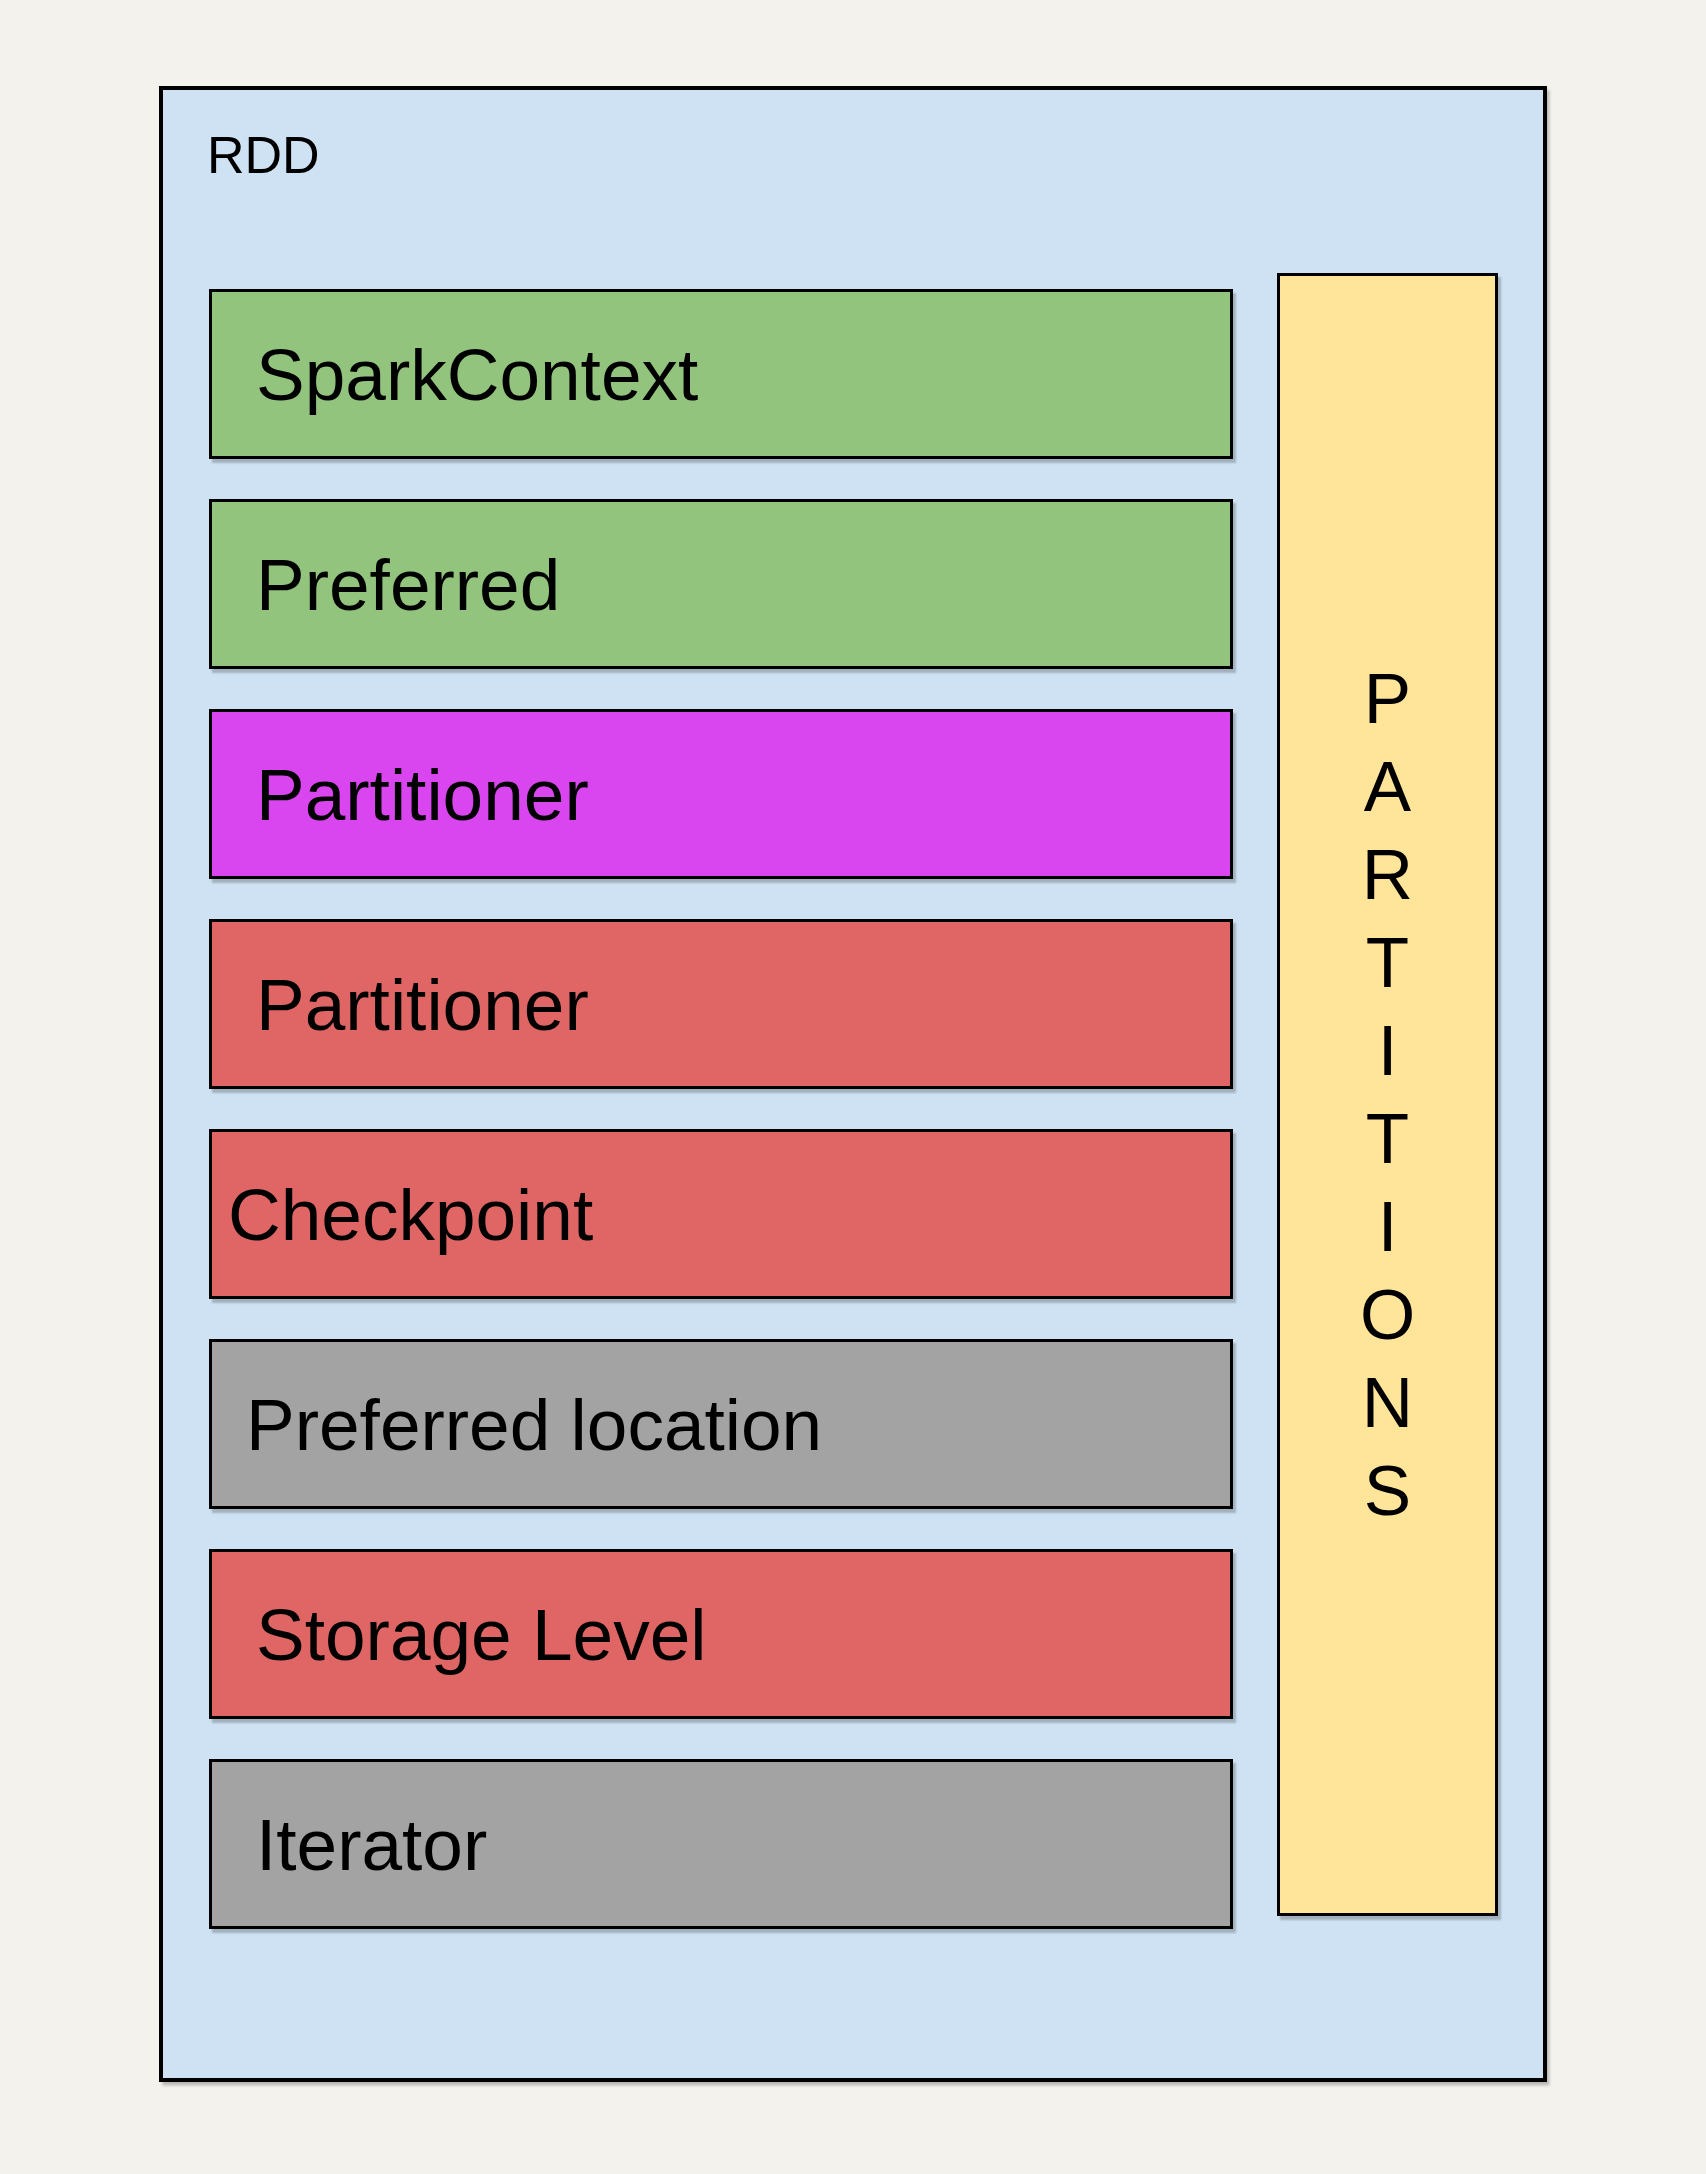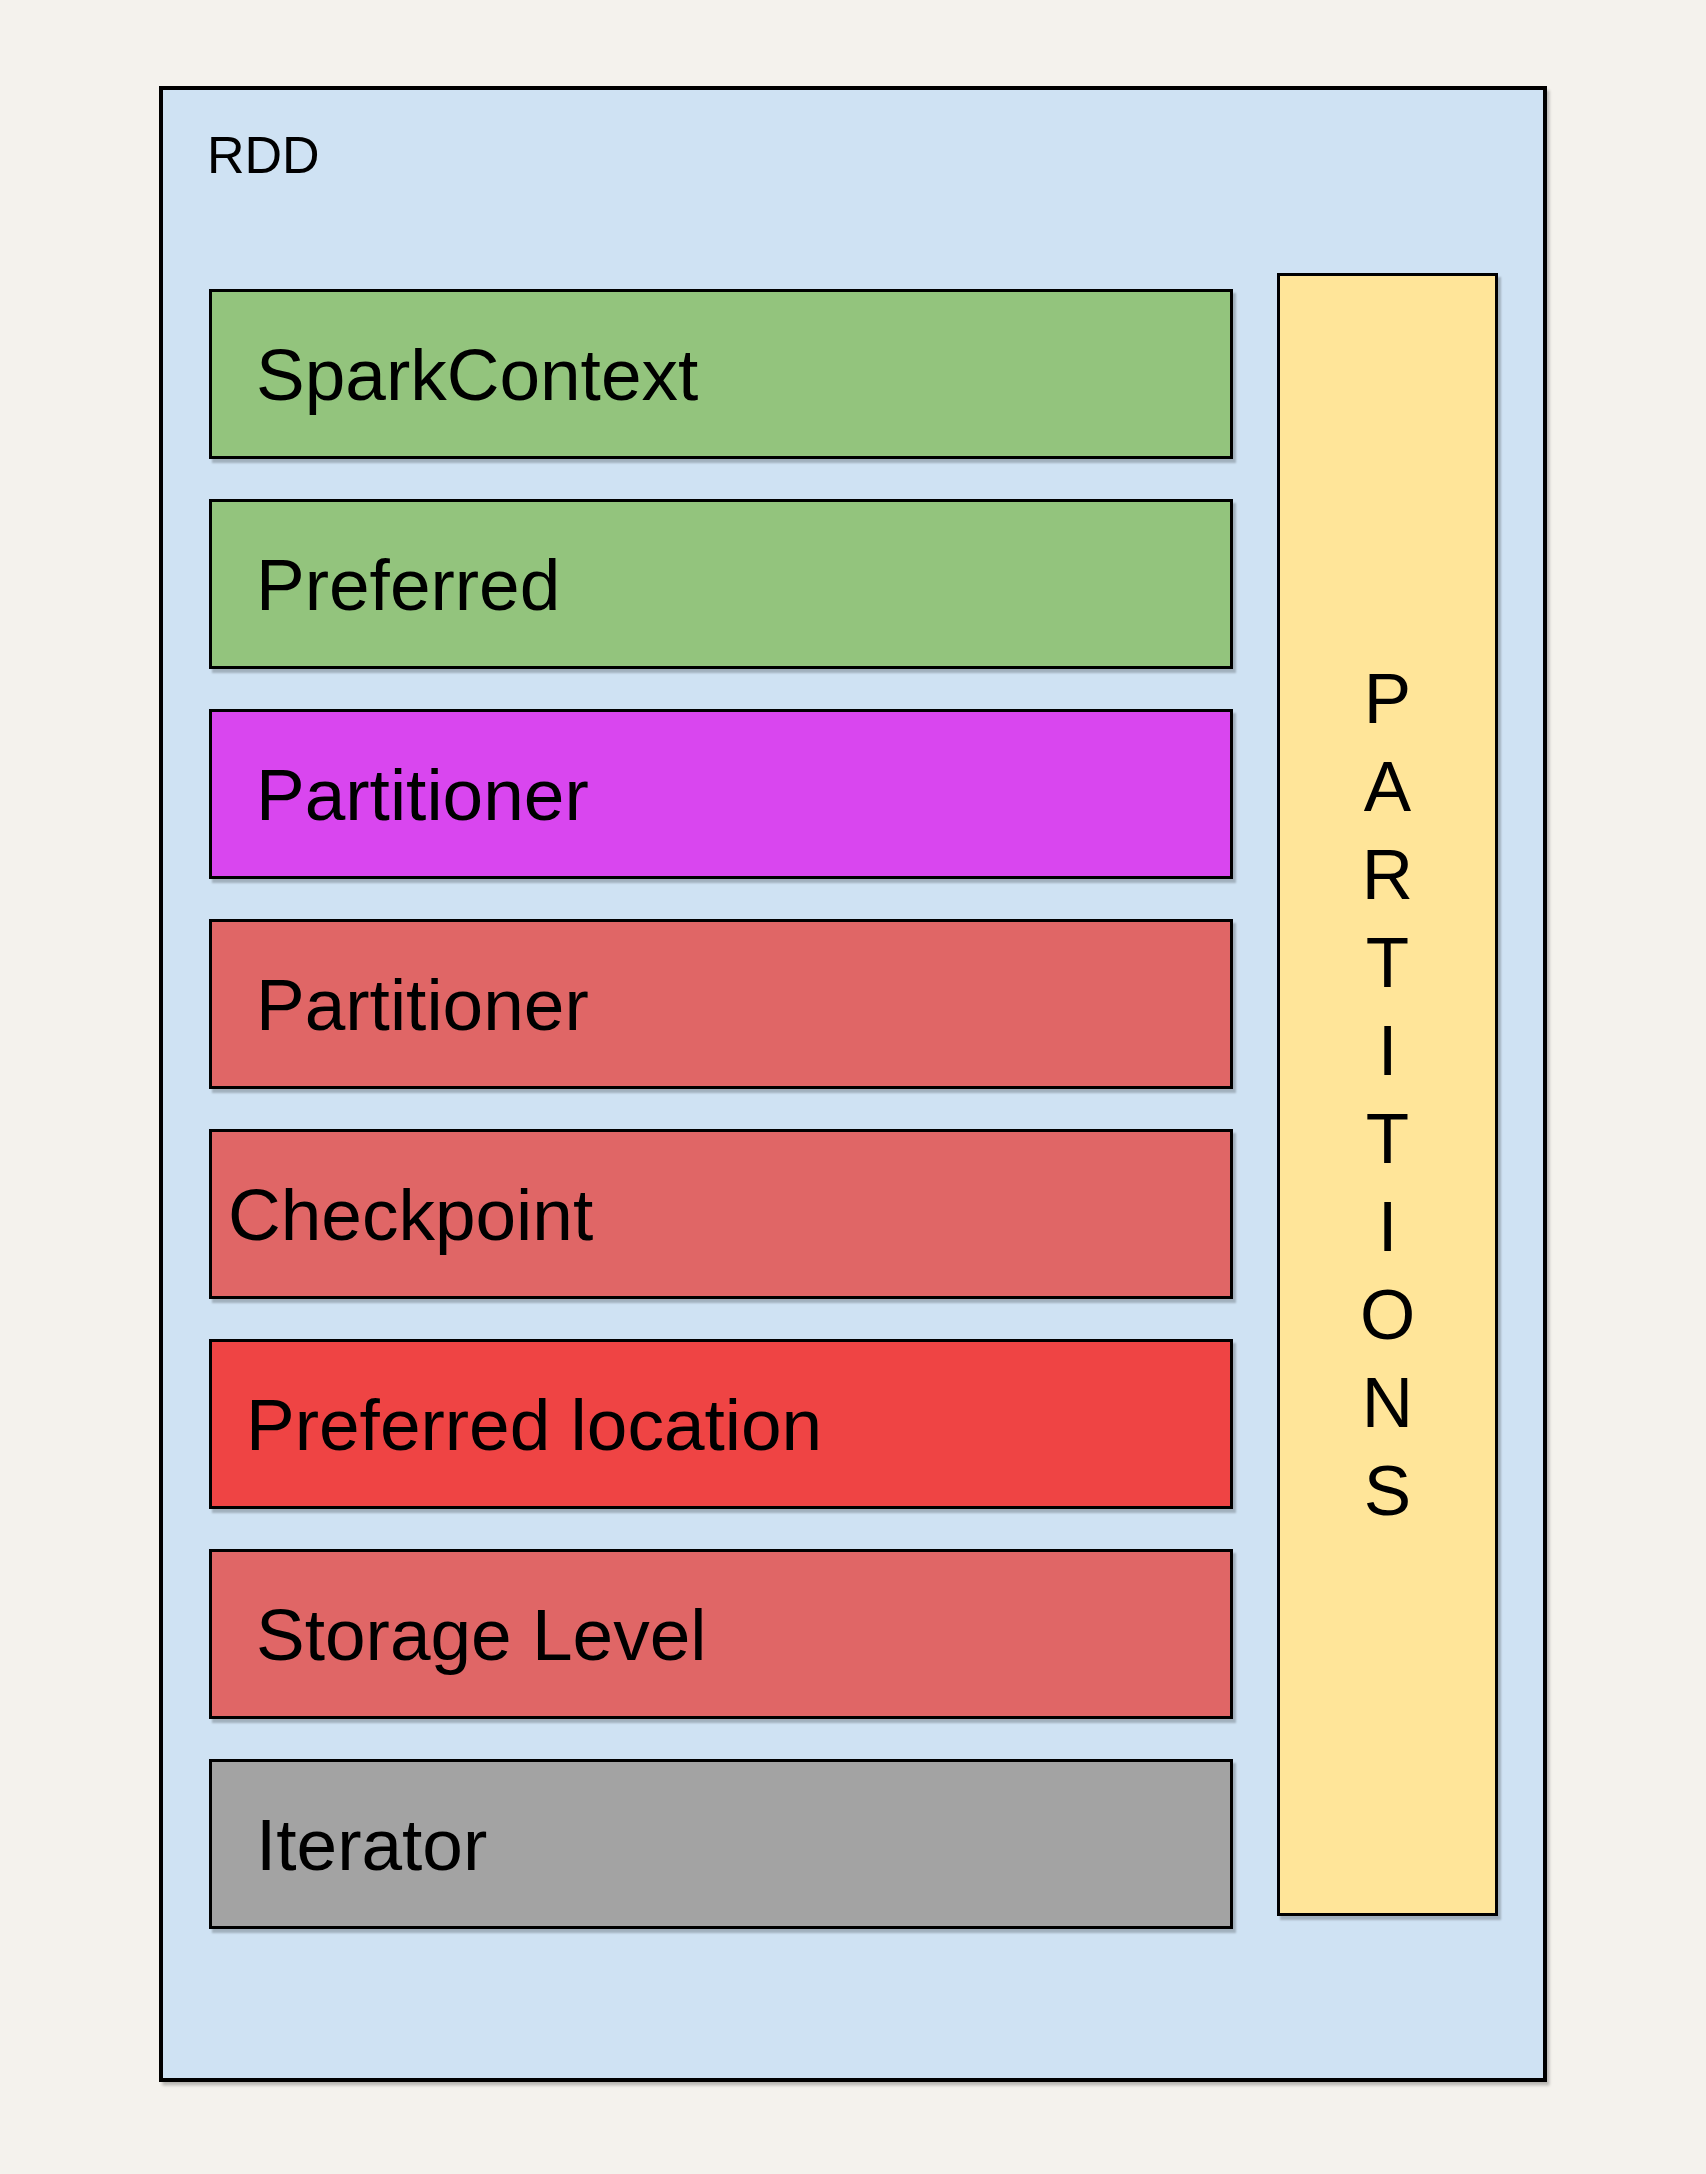--- a/index.html
+++ b/index.html
@@ -90,21 +90,21 @@
         </div>
         <div class="attr-box" style="background: #d946ef;">
           <span class="box-label">Partitioner</span>
         </div>
         <div class="attr-box" style="background: rgb(224, 102, 102);">
           <span class="box-label">Partitioner</span>
         </div>
         <div class="attr-box" style="background: rgb(224, 102, 102); padding-left: 16px;">
           <span class="box-label">Checkpoint</span>
         </div>
-        <div class="attr-box" style="background: #ef4444; padding-left: 34px;">
+        <div class="attr-box" style="background: #a3a3a3; padding-left: 34px;">
           <span class="box-label">Preferred location</span>
         </div>
         <div class="attr-box" style="background: rgb(224, 102, 102);">
           <span class="box-label">Storage Level</span>
         </div>
         <div class="attr-box" style="background: #a3a3a3; text-align: center;">
           <span class="box-label">Iterator</span>
         </div>
       </div>
     <div class="partitions-box" style="background: rgb(255, 229, 153);">

